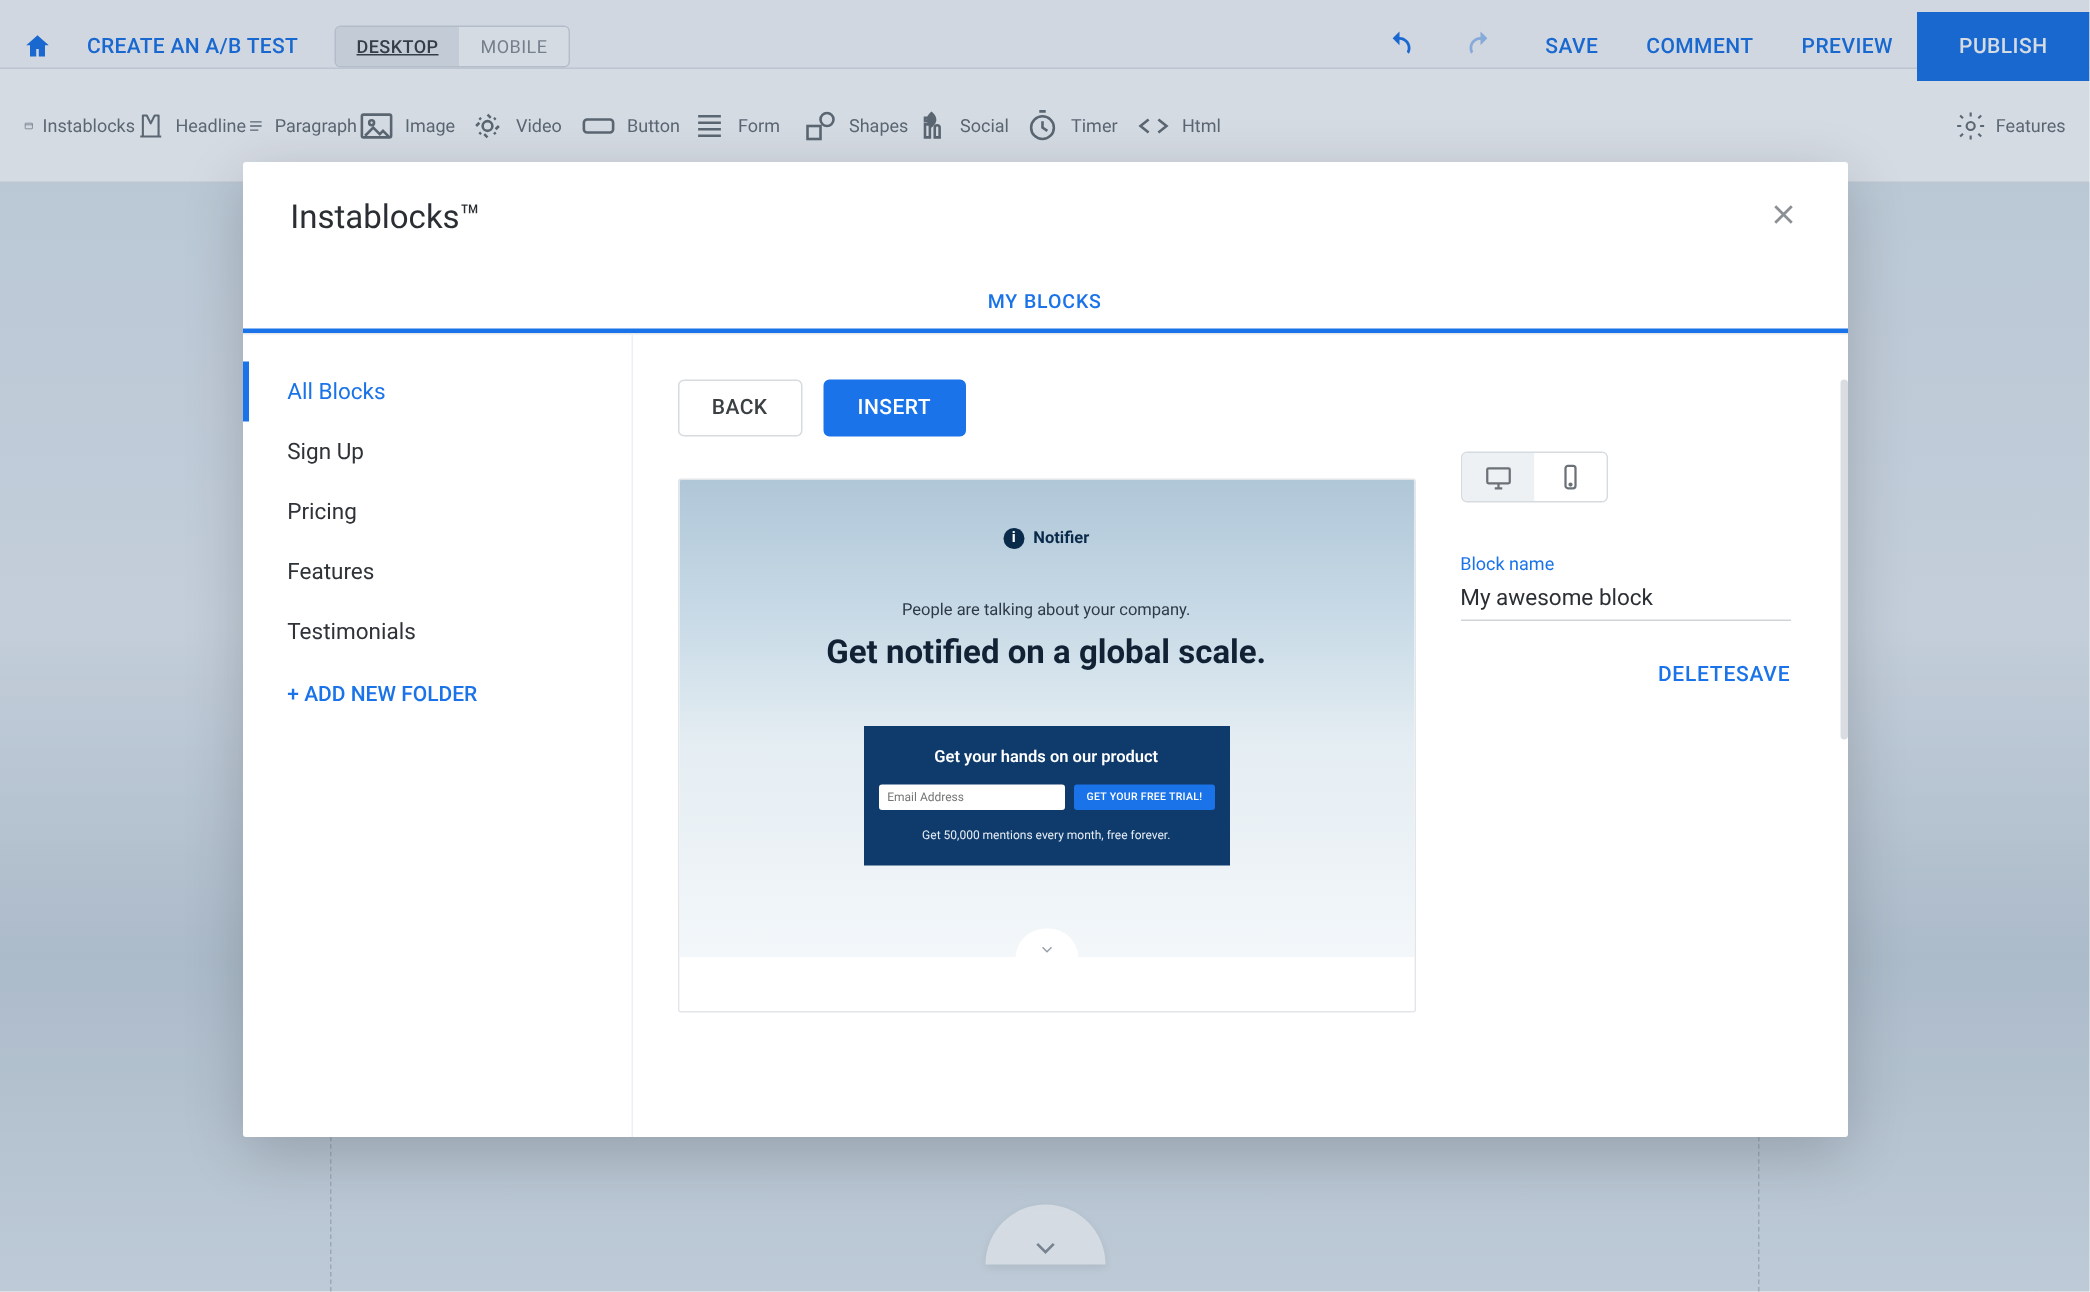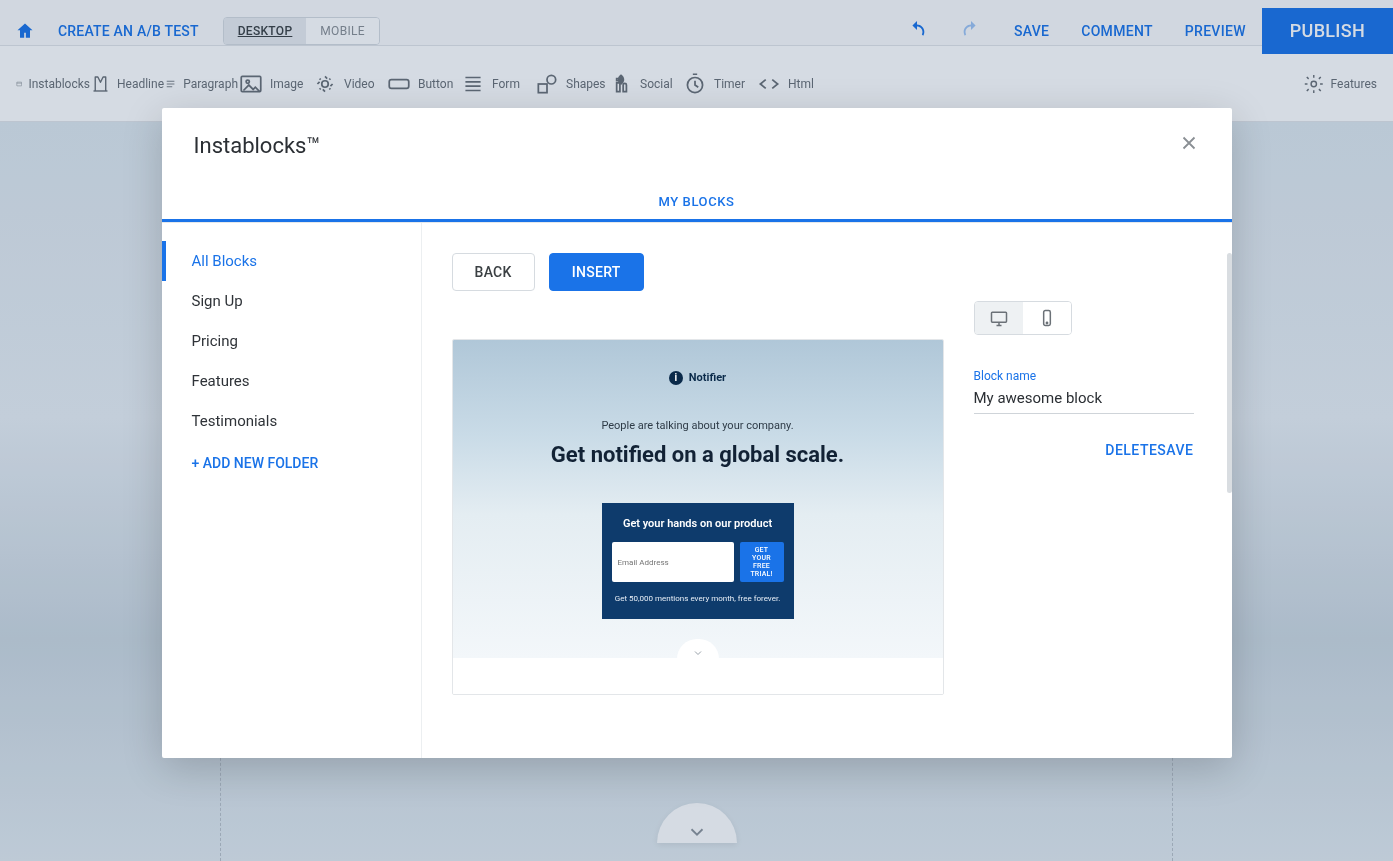--- a/index.html
+++ b/index.html
@@ -8,21 +8,21 @@
   
   .topbar { height: 46px; background: #fafbfc; border-bottom: 1px solid #e2e5e8; display: flex; align-items: center; padding: 16px 0 0 4px; }
   .home-btn { width: 42px; height: 46px; display:flex; align-items:center; justify-content:center; color:#1a73e8; }
   .ab-test { color:#1a73e8; font-size:14px; font-weight:500; letter-spacing:.2px; padding:0 12px; }
   .seg { display:flex; border:1px solid #d6dbe0; border-radius:4px; margin-left:12px; overflow:hidden; }
   .seg button { border:none; background:#fff; font-size:12px; color:#8a8f94; padding:6px 14px; cursor:pointer; letter-spacing:.3px; }
   .seg button.active { background:#e9ecef; color:#3b4043; font-weight:500;text-decoration:underline; }
   .topbar .spacer { flex:1; }
   .action { color:#1a73e8; font-size:14px; font-weight:500; padding:0 16px; letter-spacing:.3px; }
   .action svg { display:block; }
-  .publish { background:#1a73e8; color:#fff; height:46px; display:flex; align-items:center; padding:0 28px; font-size:18px; font-weight:500; letter-spacing:.3px; }
+  .publish { background:#1a73e8; color:#fff; height:46px; display:flex; align-items:center; padding:0 28px; font-size:14px; font-weight:500; letter-spacing:.3px; }
 
   
   .toolbar2 { height:76px; background:#fff; border-bottom:1px solid #e2e5e8; display:flex; align-items:center; padding:0 16px; }
   .tool { display:flex; flex-direction:row; align-items:center; width:74px; color:#6b7177; gap:6px; cursor:pointer; }
   .tool svg { width:26px; height:26px; stroke:#6b7177; fill:none; stroke-width:1.6; }
   .tool span { font-size:12px; }
   .toolbar2 .spacer { flex:1; }
 
   
   .canvas { position:absolute; inset:122px 0 0 0; background: linear-gradient(180deg,#dfe8ee 0%,#e9eff4 40%,#cdd8e0 70%,#e3ebf0 100%); }
@@ -41,32 +41,32 @@
 
   .modal-body { flex:1; display:flex; overflow:hidden; }
   .side { width:260px; border-right:1px solid #eceff1; padding:18px 0; }
   .side-item { padding:11px 30px; font-size:15px; color:#2f3338; cursor:pointer; }
   .side-item.active { color:#1a73e8; position:relative; }
   .side-item.active::before { content:""; position:absolute; left:0; top:0; bottom:0; width:4px; background:#1a73e8; }
   .add-folder { padding:14px 30px; font-size:14px; color:#1a73e8; font-weight:500; cursor:pointer; }
 
   .main { flex:1; padding:30px 14px 30px 30px; display:flex; gap:30px; position:relative; overflow:hidden; }
   .main-scroll { position:absolute; right:0; top:30px; width:5px; height:240px; background:#d9dde1; border-radius:3px; }
-  .left-col { flex:0 0 492px; display:flex; flex-direction:column;gap:20px; }
+  .left-col { flex:0 0 492px; display:flex; flex-direction:column; }
   .btn-row { display:flex; gap:14px; margin-bottom:28px; }
   .btn { font-size:14px; font-weight:500; padding:10px 22px; border-radius:4px; border:1px solid #d6dbe0; background:#fff; color:#3b4043; cursor:pointer; letter-spacing:.3px; }
   .btn.primary { background:#1a73e8; border-color:#1a73e8; color:#fff; }
 
   .preview-card { border:1px solid #e3e6e9; border-radius:2px; overflow:hidden; }
   .preview-inner { background:linear-gradient(180deg,#b0c7d8 0%,#c9dbe7 30%,#e4edf2 55%,#f3f7fa 100%); padding:26px 10px 10px; text-align:center; color:#1f2a35; position:relative; min-height:318px; }
   .notif-logo { font-size:11px; font-weight:700; color:#0a2a4a; display:inline-flex; align-items:center; gap:6px; }
   .notif-logo .dot{width:14px;height:14px;border-radius:50%;background:#0a2a4a;color:#fff;display:inline-flex;align-items:center;justify-content:center;font-size:10px;}
   .tagline { font-size:11px; color:#2e3b47; margin-top:34px; }
   .hero-h { font-size:22px; font-weight:700; color:#122235; margin-top:10px; }
-  .cta { background:#0e3b6c; margin:36px auto 0; width:192px; padding:14px 10px 16px; color:#fff; }
+  .cta { background:#0e3b6c; margin:36px auto 0; width:244px; padding:14px 10px 16px; color:#fff; }
   .cta-h { font-size:11px; font-weight:600; }
   .cta-row { display:flex; gap:6px; margin-top:12px; }
   .cta-row input { flex:1; font-size:8px; padding:4px 6px; border:none; border-radius:2px; background:#fff; color:#333; }
   .cta-row button { font-size:7px; background:#1a73e8; color:#fff; border:none; border-radius:2px; padding:4px 8px; letter-spacing:.2px; font-weight:500; }
   .cta-sub { font-size:8px; margin-top:12px; color:#e7eef6; }
   .mini-chev { position:absolute; bottom:-1px; left:50%; transform:translateX(-50%); width:42px; height:20px; background:#fff; border-radius:40px 40px 0 0; display:flex; align-items:flex-end; justify-content:center; color:#98a1a9; }
   .preview-foot { height:36px; background:#fff; }
 
   .right-col { flex:1; padding-top:48px; }
   .device-seg { display:inline-flex; border:1px solid #d6dbe0; border-radius:4px; overflow:hidden; }

